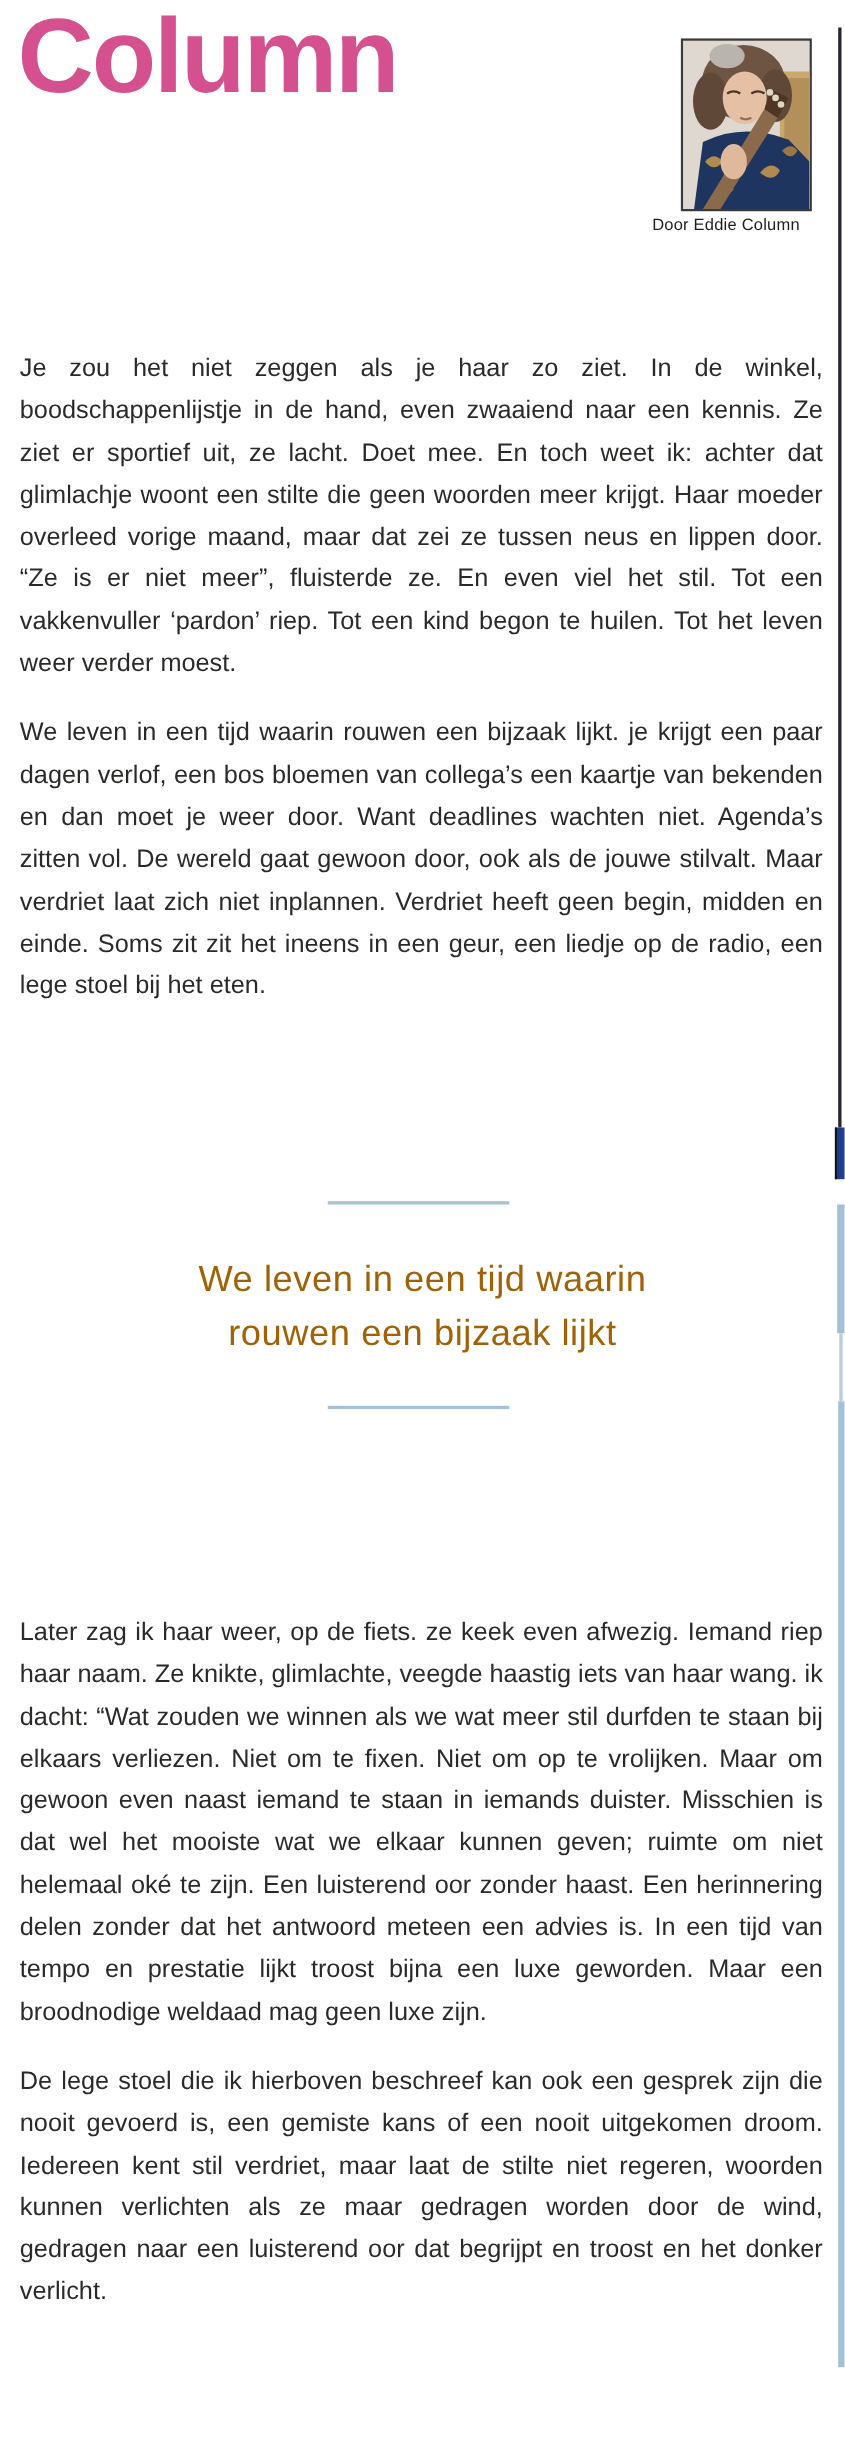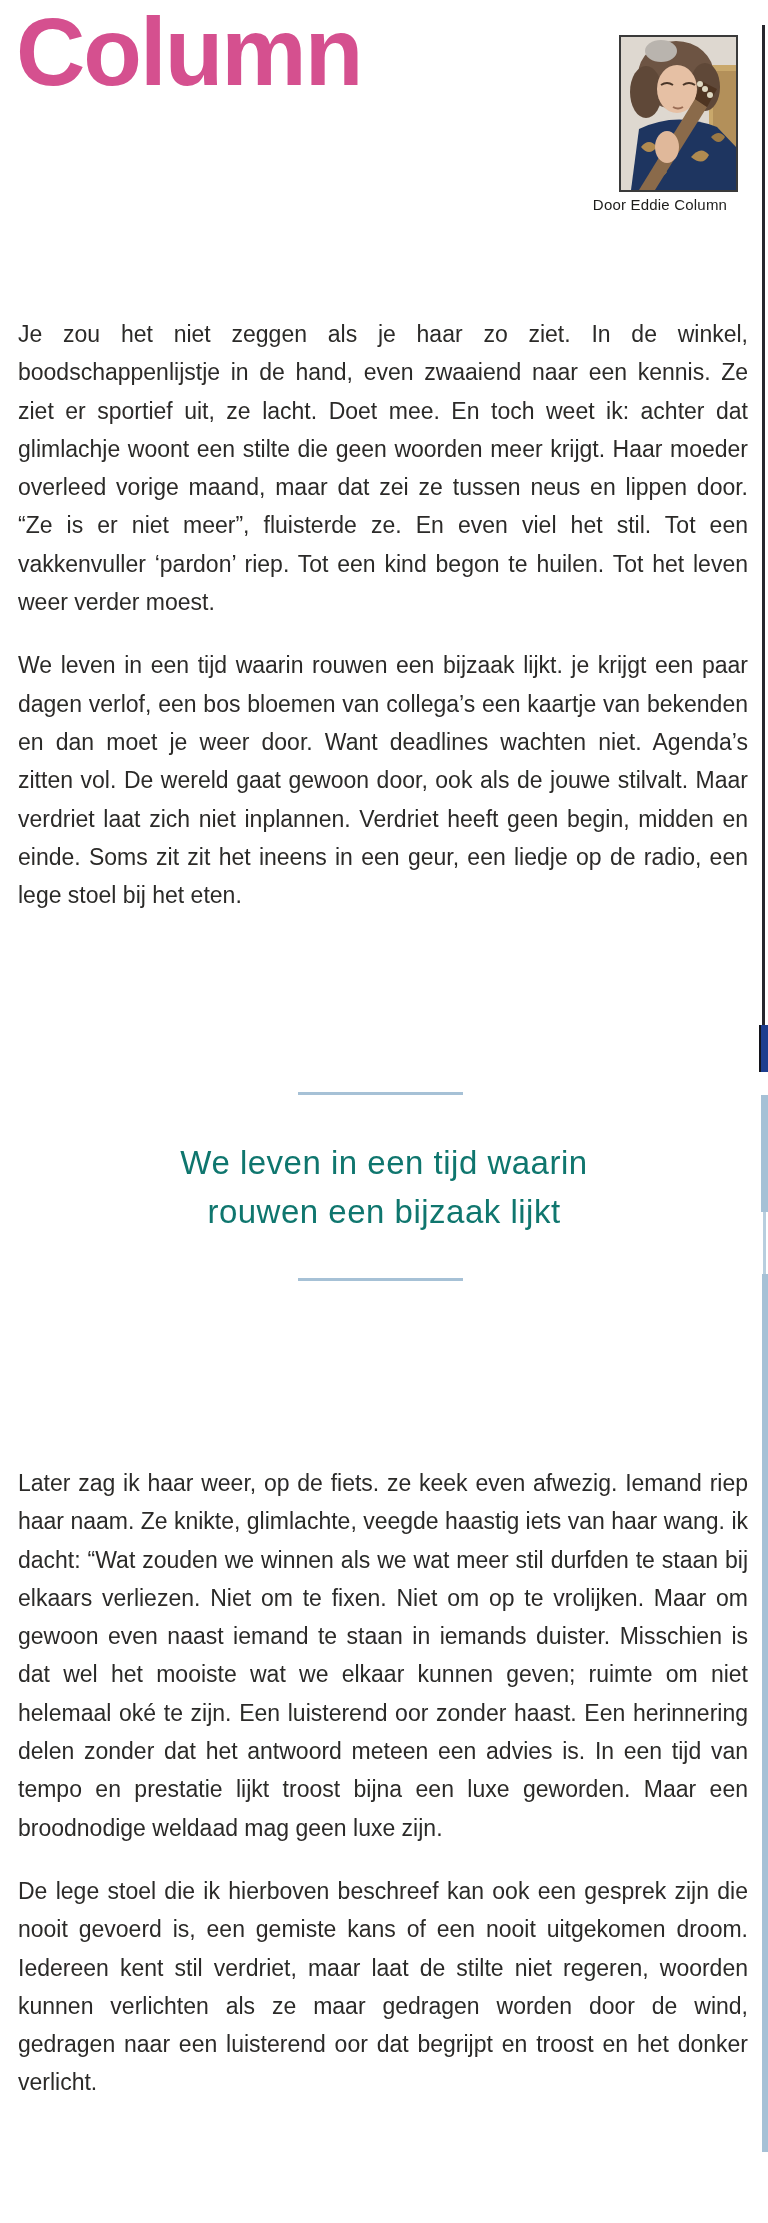--- a/index.html
+++ b/index.html
@@ -48,21 +48,21 @@
     position:absolute;left:298px;width:165px;height:3px;
     background:#a6c1d6;
   }
   #pq-line-top{top:1092px;}
   #pq-line-bottom{top:1278px;}
   .pullquote{
     position:absolute;left:104px;top:1138px;width:560px;
     text-align:center;
     font-size:33px;line-height:49px;font-weight:400;
     letter-spacing:0.5px;
-    color:#0f766e;
+    color:#a16207;
   }
   .pullquote-inner{max-width:450px;margin:0 auto;}
   
   .edge-rule{
     position:absolute;left:762px;top:25px;width:3px;height:1000px;
     background:#26272e;
   }
   .edge-tab-navy{
     position:absolute;left:759px;top:1025px;width:9px;height:47px;
     background:#1d3e8f;border-left:2px solid #14151c;box-sizing:border-box;

